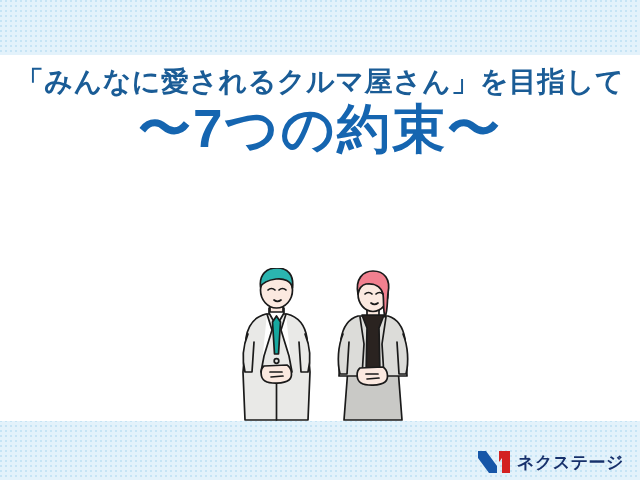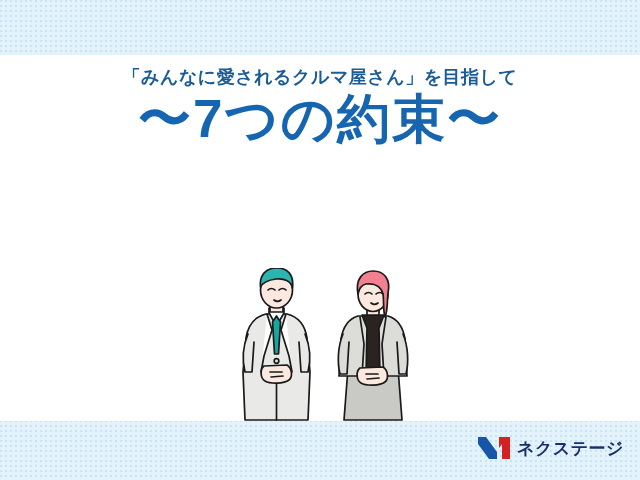--- a/index.html
+++ b/index.html
@@ -38,21 +38,21 @@
   #text-block {
     position: absolute;
     left: 0;
     top: 0;
     width: 640px;
     text-align: center;
   }
 
   #subtitle {
     margin-top: 68px;
-    font-size: 18px;
+    font-size: 28px;
     font-weight: 700;
     letter-spacing: 0.5px;
     color: #1a5c96;
     white-space: nowrap;
     line-height: 1;
   }
 
   #headline {
     margin-top: 6px;
     font-size: 53px;
@@ -69,21 +69,21 @@
     left: 236px;
     top: 268px;
     width: 178px;
     height: 158px;
   }
 
   
   #logo {
     position: absolute;
     right: 16px;
-    bottom: 20px;
+    bottom: 6px;
     display: flex;
     align-items: center;
     gap: 6px;
   }
   #logo-mark {
     display: block;
     width: 34px;
     height: 24px;
   }
   #logo-text {

